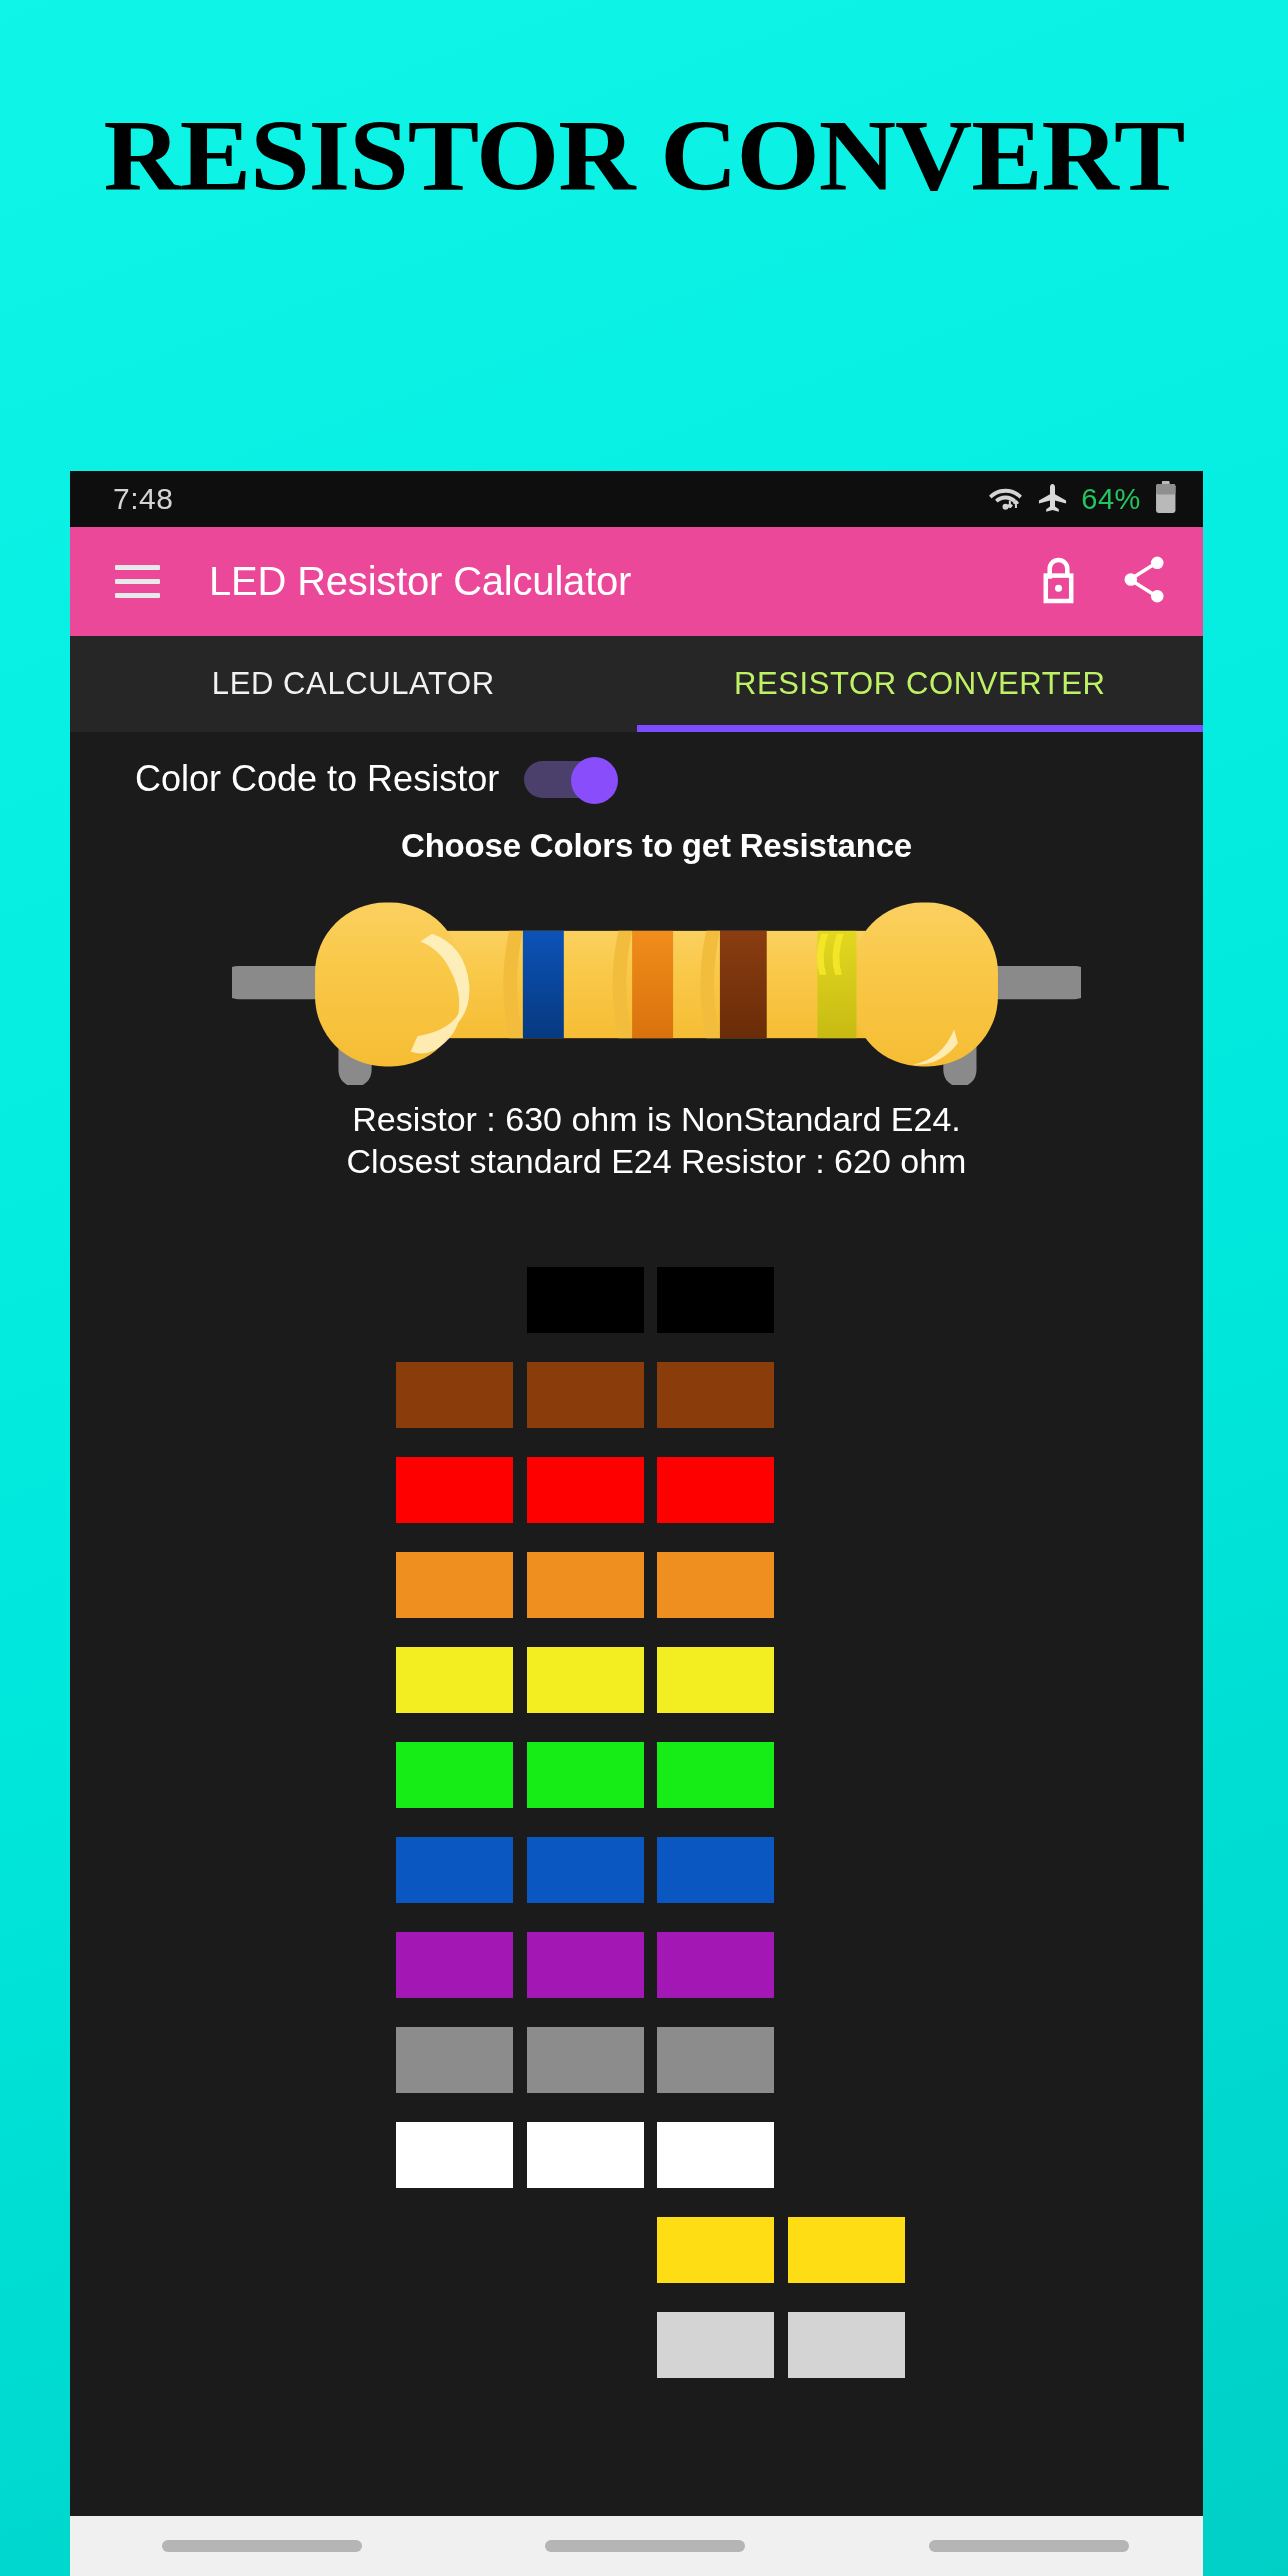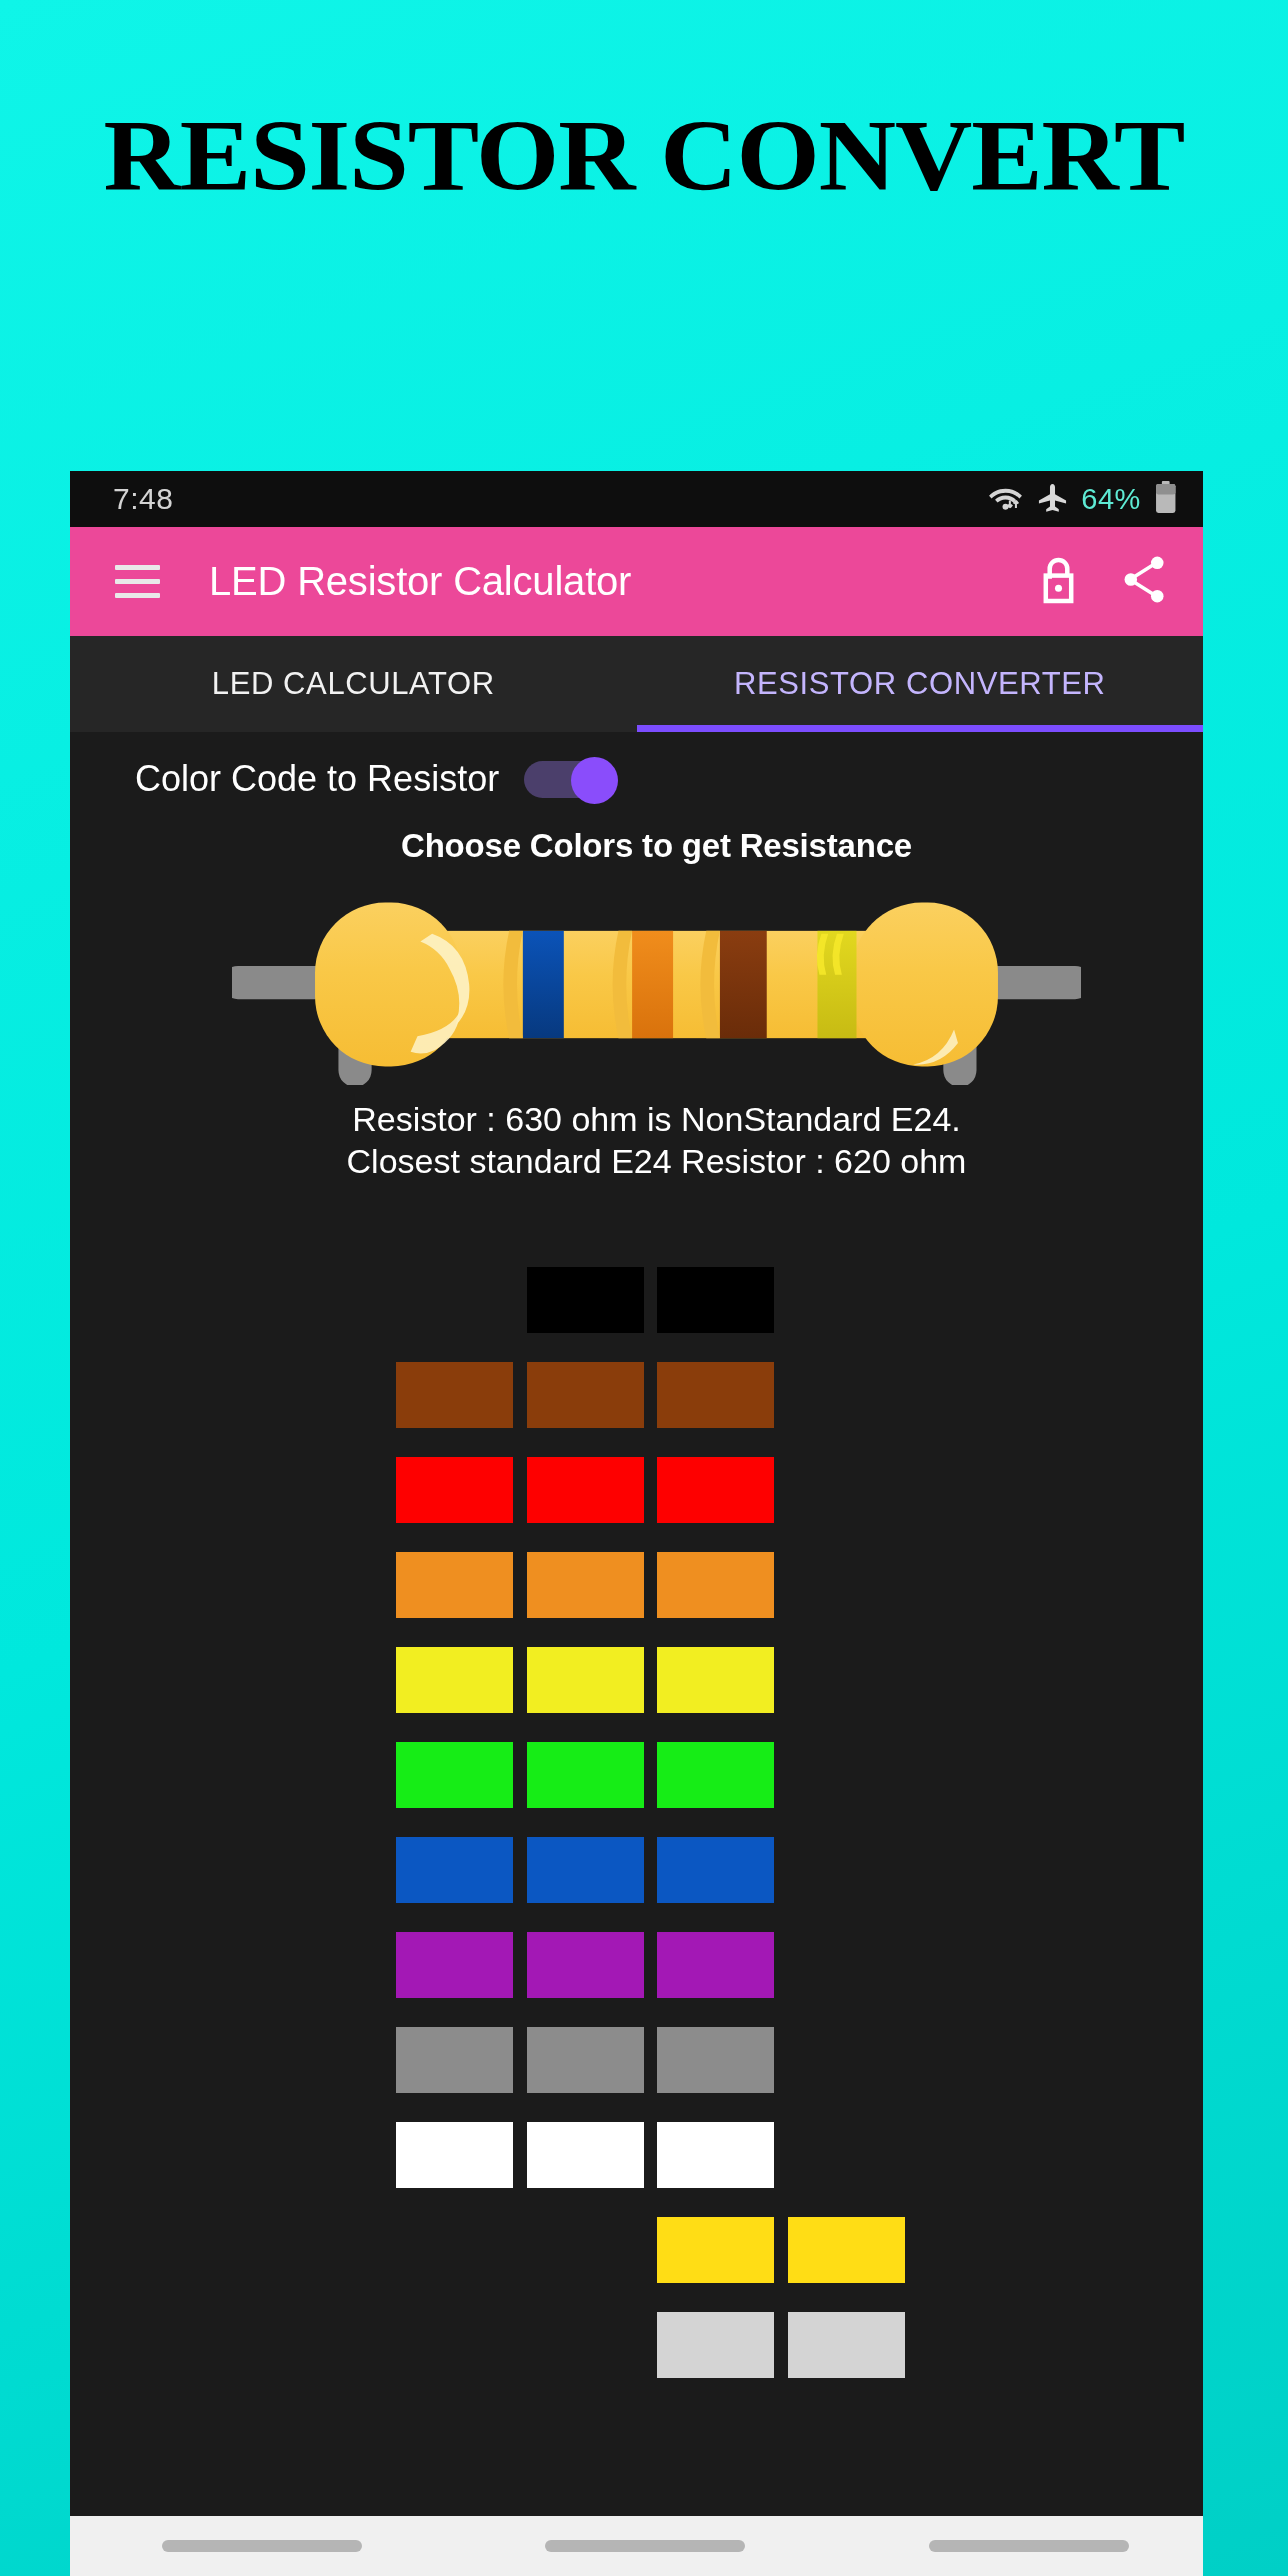--- a/index.html
+++ b/index.html
@@ -46,21 +46,21 @@
   .statusbar {
     height: 56px;
     background: #0e0e0e;
     display: flex;
     align-items: center;
     padding: 0 27px 0 43px;
     color: #d8d8d8;
   }
   .status-time { font-size: 30px; color: #d4d4d4; letter-spacing: 0.5px; }
   .status-right { margin-left: auto; display: flex; align-items: center; gap: 13.7px; }
-  .status-pct { font-size: 29px; color: #5eead4; letter-spacing: 0.5px; }
+  .status-pct { font-size: 29px; color: #22c55e; letter-spacing: 0.5px; }
   .ico { display: block; }
 
   
   .appbar {
     height: 109px;
     background: #ec4899;
     display: flex;
     align-items: center;
     padding: 0 33px 0 45px;
   }
@@ -77,21 +77,21 @@
 
   
   .tabs { height: 96px; background: #262626; display: flex; position: relative; }
   .tab {
     flex: 1 1 50%;
     display: flex; align-items: center; justify-content: center;
     font-size: 31px; letter-spacing: 0.6px;
     cursor: pointer;
   }
   .tab.inactive { color: #f2f2f2; }
-  .tab.active { color: #c4b5fd; text-align: right; }
+  .tab.active { color: #bef264; text-align: right; }
   .tab-underline {
     position: absolute; bottom: 0; left: 50%;
     width: 50%; height: 6.8px; background: #7c4dff;
   }
 
   
   .screen-body { background: #1b1b1b; height: 1844px; position: relative; padding-left: 40px; }
 
   .toggle-row {
     display: flex; align-items: center;

